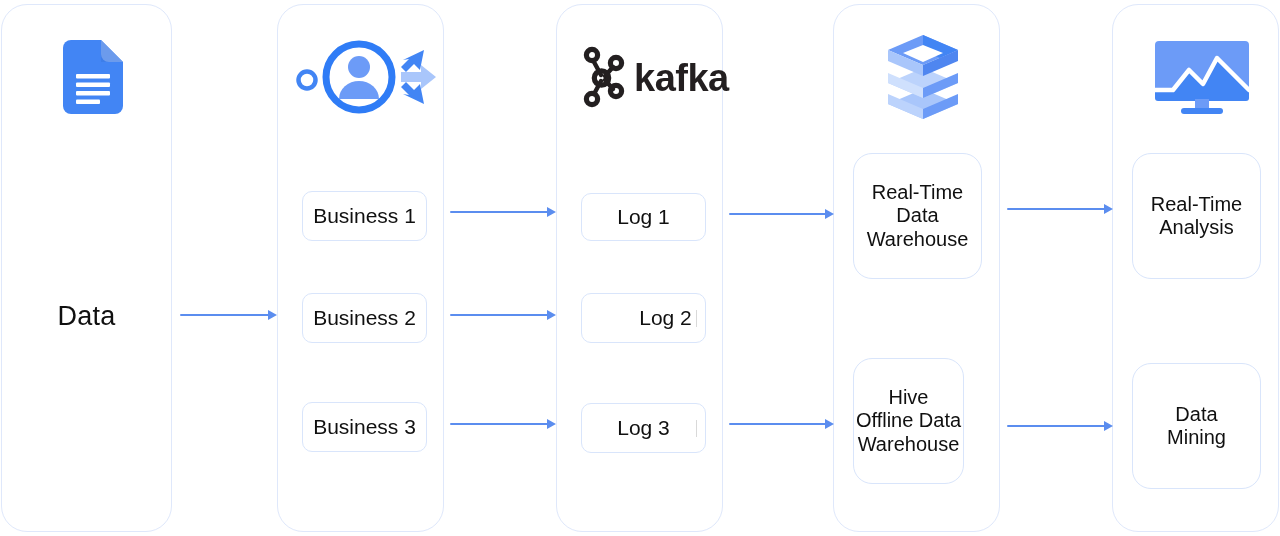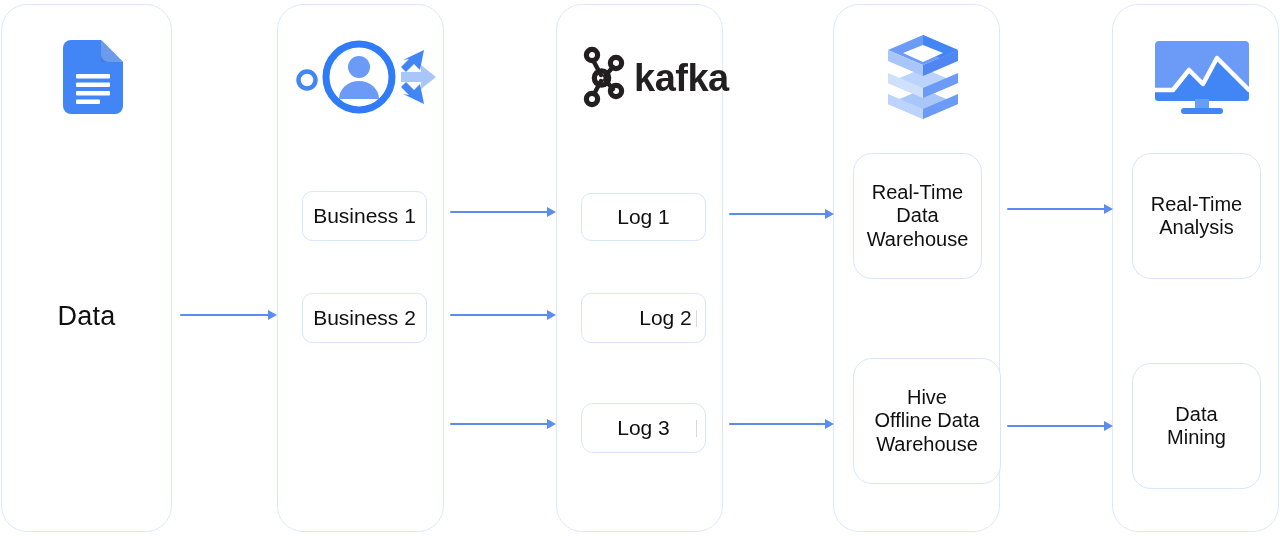--- a/index.html
+++ b/index.html
@@ -157,20 +157,23 @@
     </div>
 
     <div class="item-box small" style="left:24px; top:186px; width:125px; height:50px;">
       <span class="txt">Business 1</span>
     </div>
 
     <div class="item-box small" style="left:24px; top:288px; width:125px; height:50px;">
       <span class="txt">Business 2</span>
     </div>
 
+    <div class="item-box small" style="left:24px; top:397px; width:125px; height:50px;">
+      <span class="txt">Business 3</span>
+    </div>
   </div>
 
   <div class="stage" style="left:556px; top:4px; width:167px; height:528px;">
 
     <div class="stage-icon kafka">
       <svg width="132" height="64" viewBox="0 0 132 64" aria-hidden="true">
 
         <g stroke="#231f20" stroke-width="4.4" fill="none" stroke-linecap="round">
           <path d="M14 17 L21 30"></path>
           <path d="M14 49 L21 36"></path>
@@ -192,21 +195,21 @@
 
     <div class="item-box small" style="left:24px; top:188px; width:125px; height:48px;">
       <span class="txt">Log 1</span>
     </div>
 
     <div class="item-box small" style="left:24px; top:288px; width:125px; height:50px;padding-left:44px;">
       <span class="txt">Log 2</span>
       <span class="caret-artifact" style="right:8px; top:16px;"></span>
     </div>
 
-    <div class="item-box small" style="left:24px; top:398px; width:125px; height:50px;border-radius:12px;">
+    <div class="item-box small" style="left:24px; top:398px; width:125px; height:50px;">
       <span class="txt">Log 3</span>
       <span class="caret-artifact" style="right:8px; top:16px;"></span>
     </div>
   </div>
 
   <div class="stage" style="left:833px; top:4px; width:167px; height:528px;">
 
     <div class="stage-icon">
       <svg width="76" height="92" viewBox="0 0 76 92" aria-hidden="true">
 
@@ -225,21 +228,21 @@
         <path d="M38 14 L58 22 L38 31 L18 22 Z" fill="#ffffff"></path>
       </svg>
     </div>
 
     <div class="item-box large" style="left:19px; top:148px; width:129px; height:126px;">
       <span class="txt">Real-Time
 Data
 Warehouse</span>
     </div>
 
-    <div class="item-box large" style="left:19px; top:353px; width:148px; height:126px;">
+    <div class="item-box large" style="left:19px; top:353px; width:111px; height:126px;">
       <span class="txt">Hive
 Offline Data
 Warehouse</span>
     </div>
   </div>
 
   <div class="stage" style="left:1112px; top:4px; width:167px; height:528px;">
 
     <div class="stage-icon">
       <svg width="98" height="76" viewBox="0 0 98 76" aria-hidden="true">

